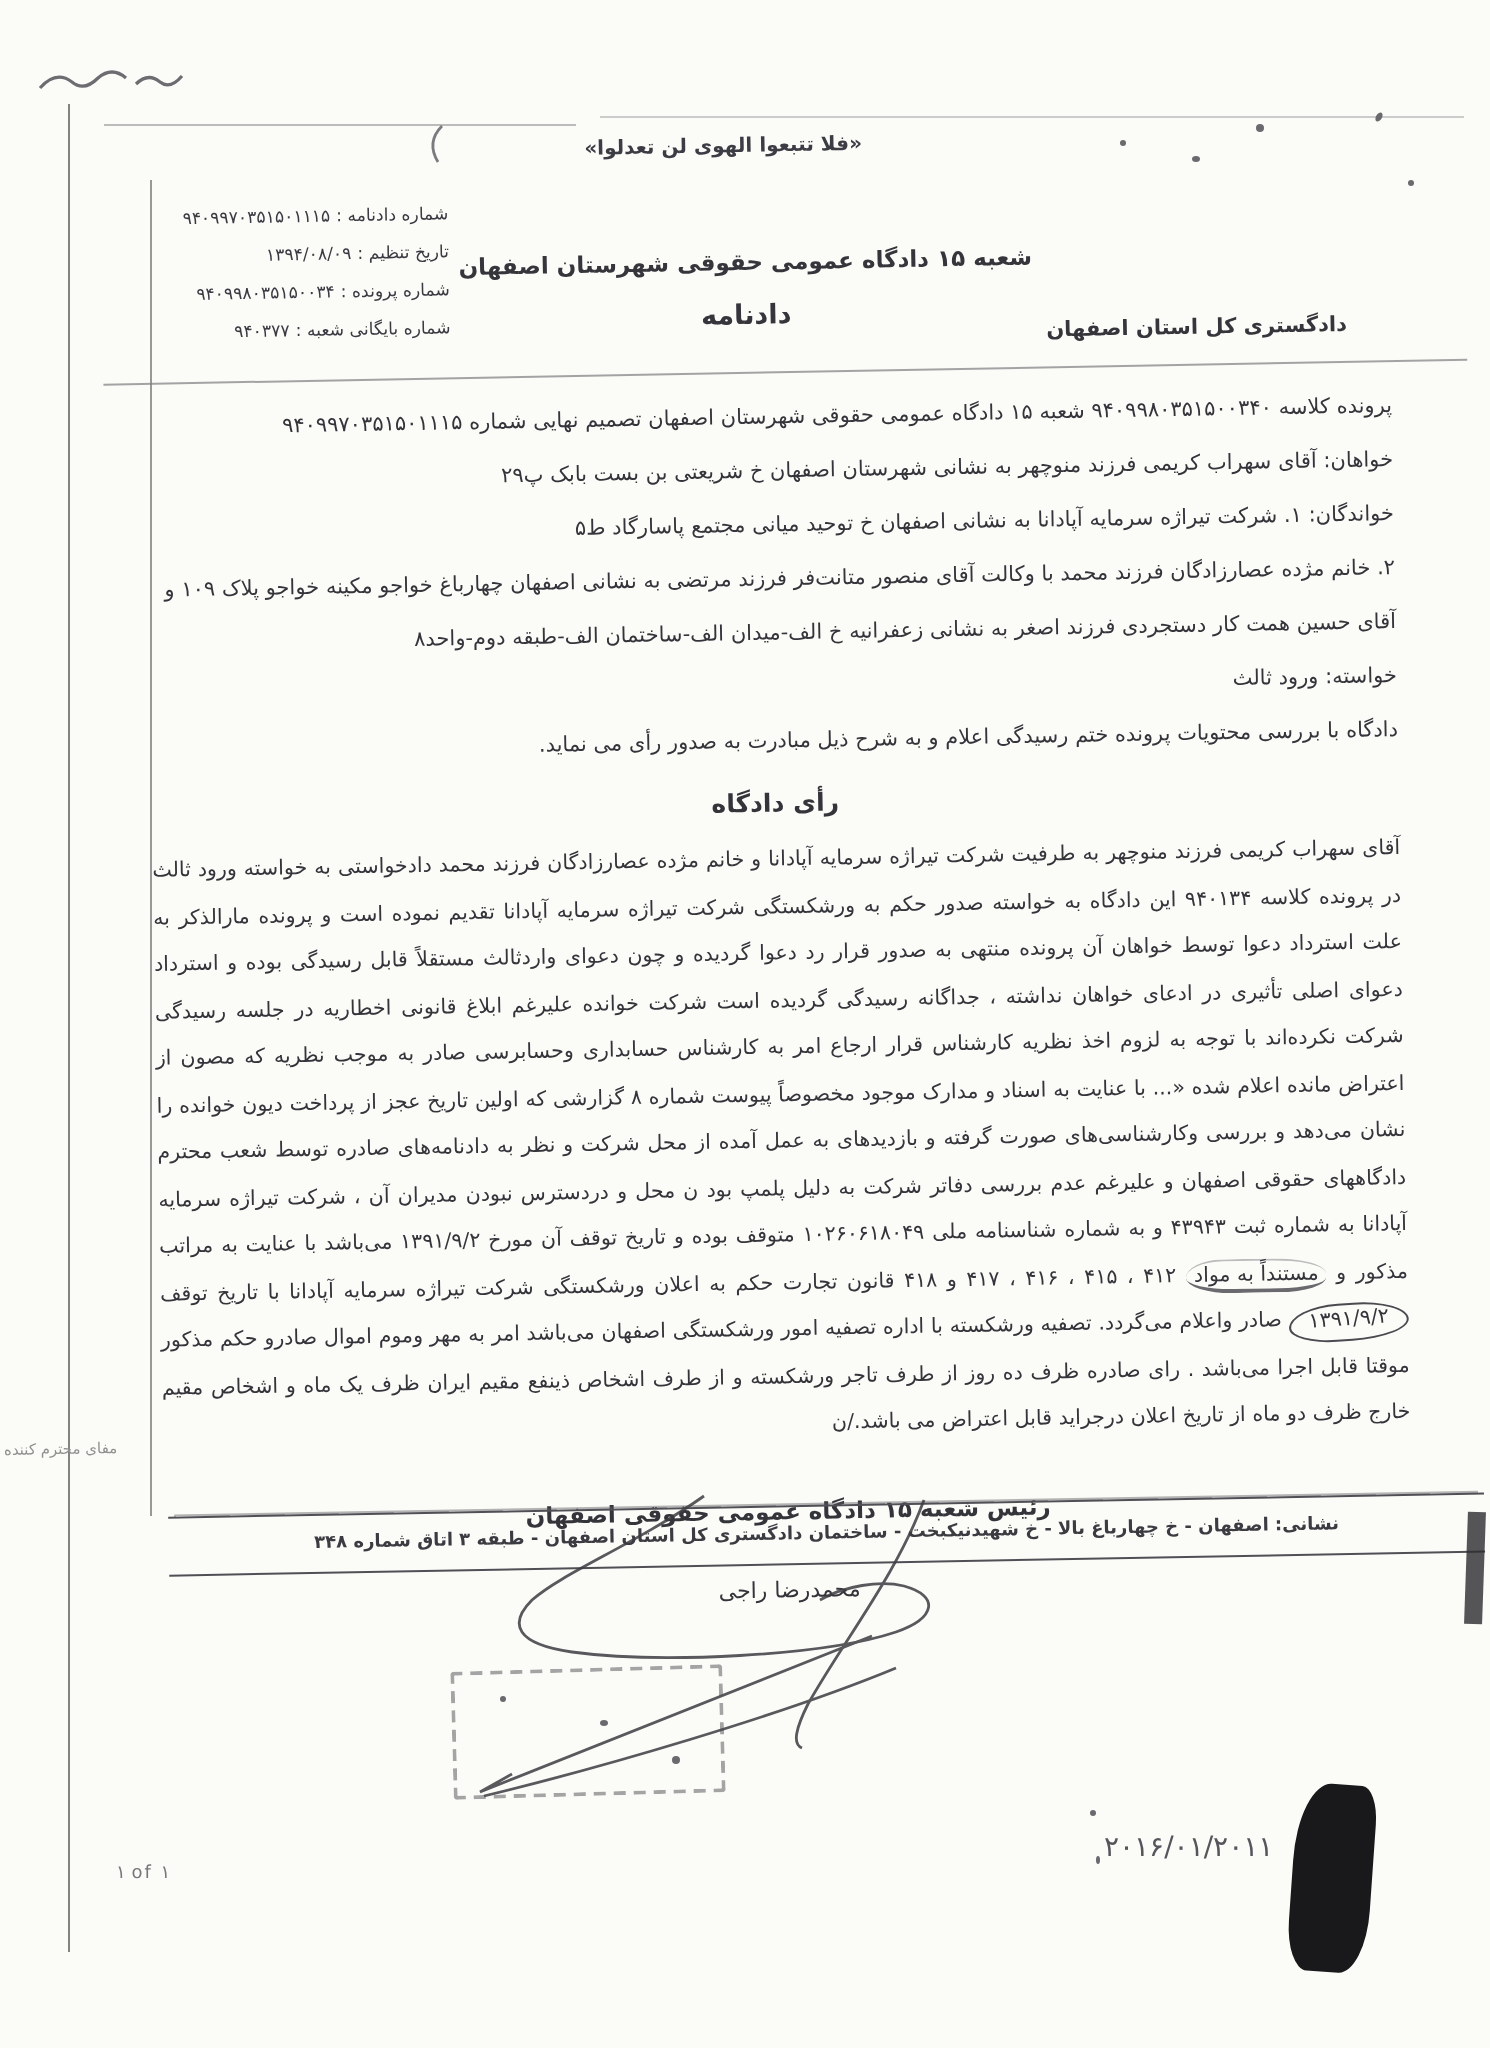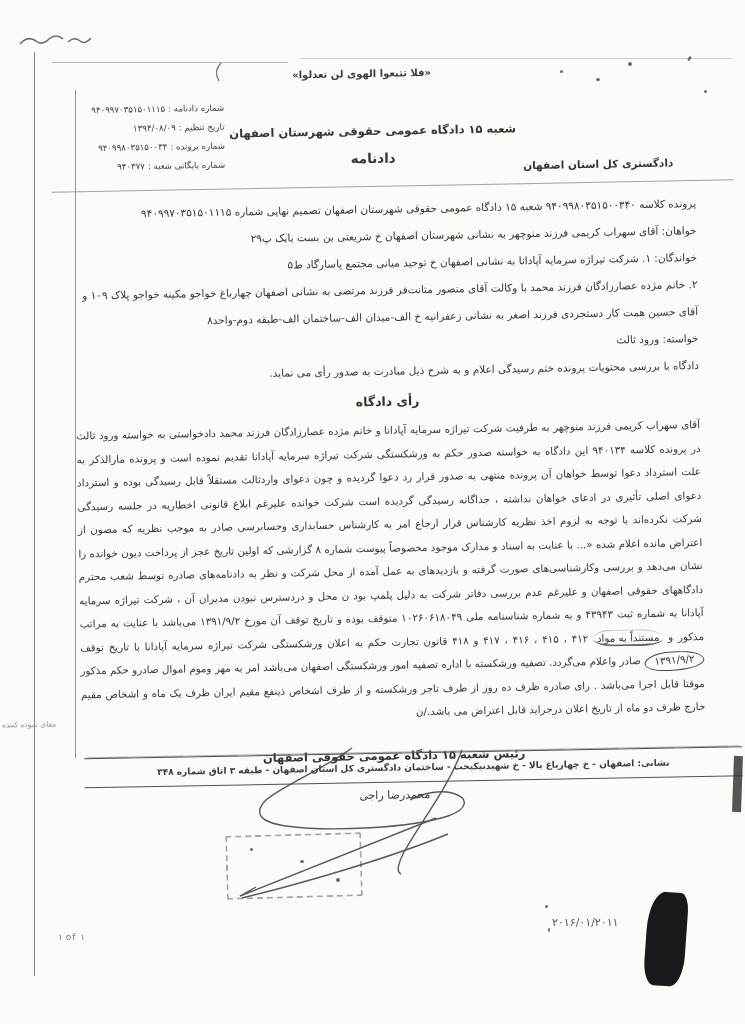--- a/index.html
+++ b/index.html
@@ -38,21 +38,21 @@
   .signer-name{text-align:center;font-size:11px;margin-top:12px;}
   
   .addr-strip{
     left:80px;top:753px;width:658px;height:28px;
     border-top:1.2px solid #4f4f55;border-bottom:1.2px solid #4f4f55;
     box-shadow:0 -4px 0 -3px rgba(90,90,95,.45);
     display:flex;align-items:center;justify-content:center;
     font-size:9px;font-weight:600;color:#3b3b42;
   }
   .margin-note{left:2px;top:720px;font-size:7.5px;color:#90908f;transform:rotate(-1deg);}
-  .scan-date{left:552px;top:916px;font-size:11px;color:#55555c;letter-spacing:1.5px;}
+  .scan-date{left:552px;top:916px;font-size:14px;color:#55555c;letter-spacing:1.5px;}
   .page-ind{left:58px;top:932px;font-size:9px;color:#77777c;letter-spacing:1px;}
   
   .vline{width:1px;background:#6d6d70;}
   #vlineA{left:34px;top:52px;height:924px;opacity:.85;}
   #vlineB{left:75px;top:90px;height:668px;opacity:.7;}
   .topline{height:1px;background:#86868a;}
   .stamp-box{
     left:226px;top:834px;width:132px;height:60px;
     border:2px dashed rgba(75,75,80,.55);transform:rotate(-1.6deg);
     border-radius:2px;opacity:.9;
@@ -121,21 +121,21 @@
 
       <div class="signer-title">رئیس شعبه ۱۵ دادگاه عمومی حقوقی اصفهان</div>
       <div class="signer-name">محمدرضا راجی</div>
     </div>
 
     <div class="abs rtl addr-strip">
       <span>نشانی: اصفهان - خ چهارباغ بالا - خ شهیدنیکبخت - ساختمان دادگستری کل استان اصفهان - طبقه ۳ اتاق شماره ۳۴۸</span>
     </div>
   </div>
 
-  <div class="abs rtl margin-note">مفای نموده کننده</div>
+  <div class="abs rtl margin-note">مفای محترم کننده</div>
 
   <svg class="abs" style="left:0;top:0" width="745" height="1024">
     <g fill="none" stroke="#3d3d42" stroke-width="1.4" opacity=".85">
       <path d="M 462,750 C 448,788 422,820 404,852 C 398,864 396,872 401,874"></path>
       <path d="M 352,748 C 318,772 282,786 266,800 C 254,812 258,822 286,826 C 330,832 412,828 448,816 C 468,809 470,798 452,793 C 440,790 422,793 410,800"></path>
       <path d="M 436,818 L 240,896 L 256,887"></path>
       <path d="M 448,834 C 390,858 300,884 242,898"></path>
     </g>
   </svg>
 

